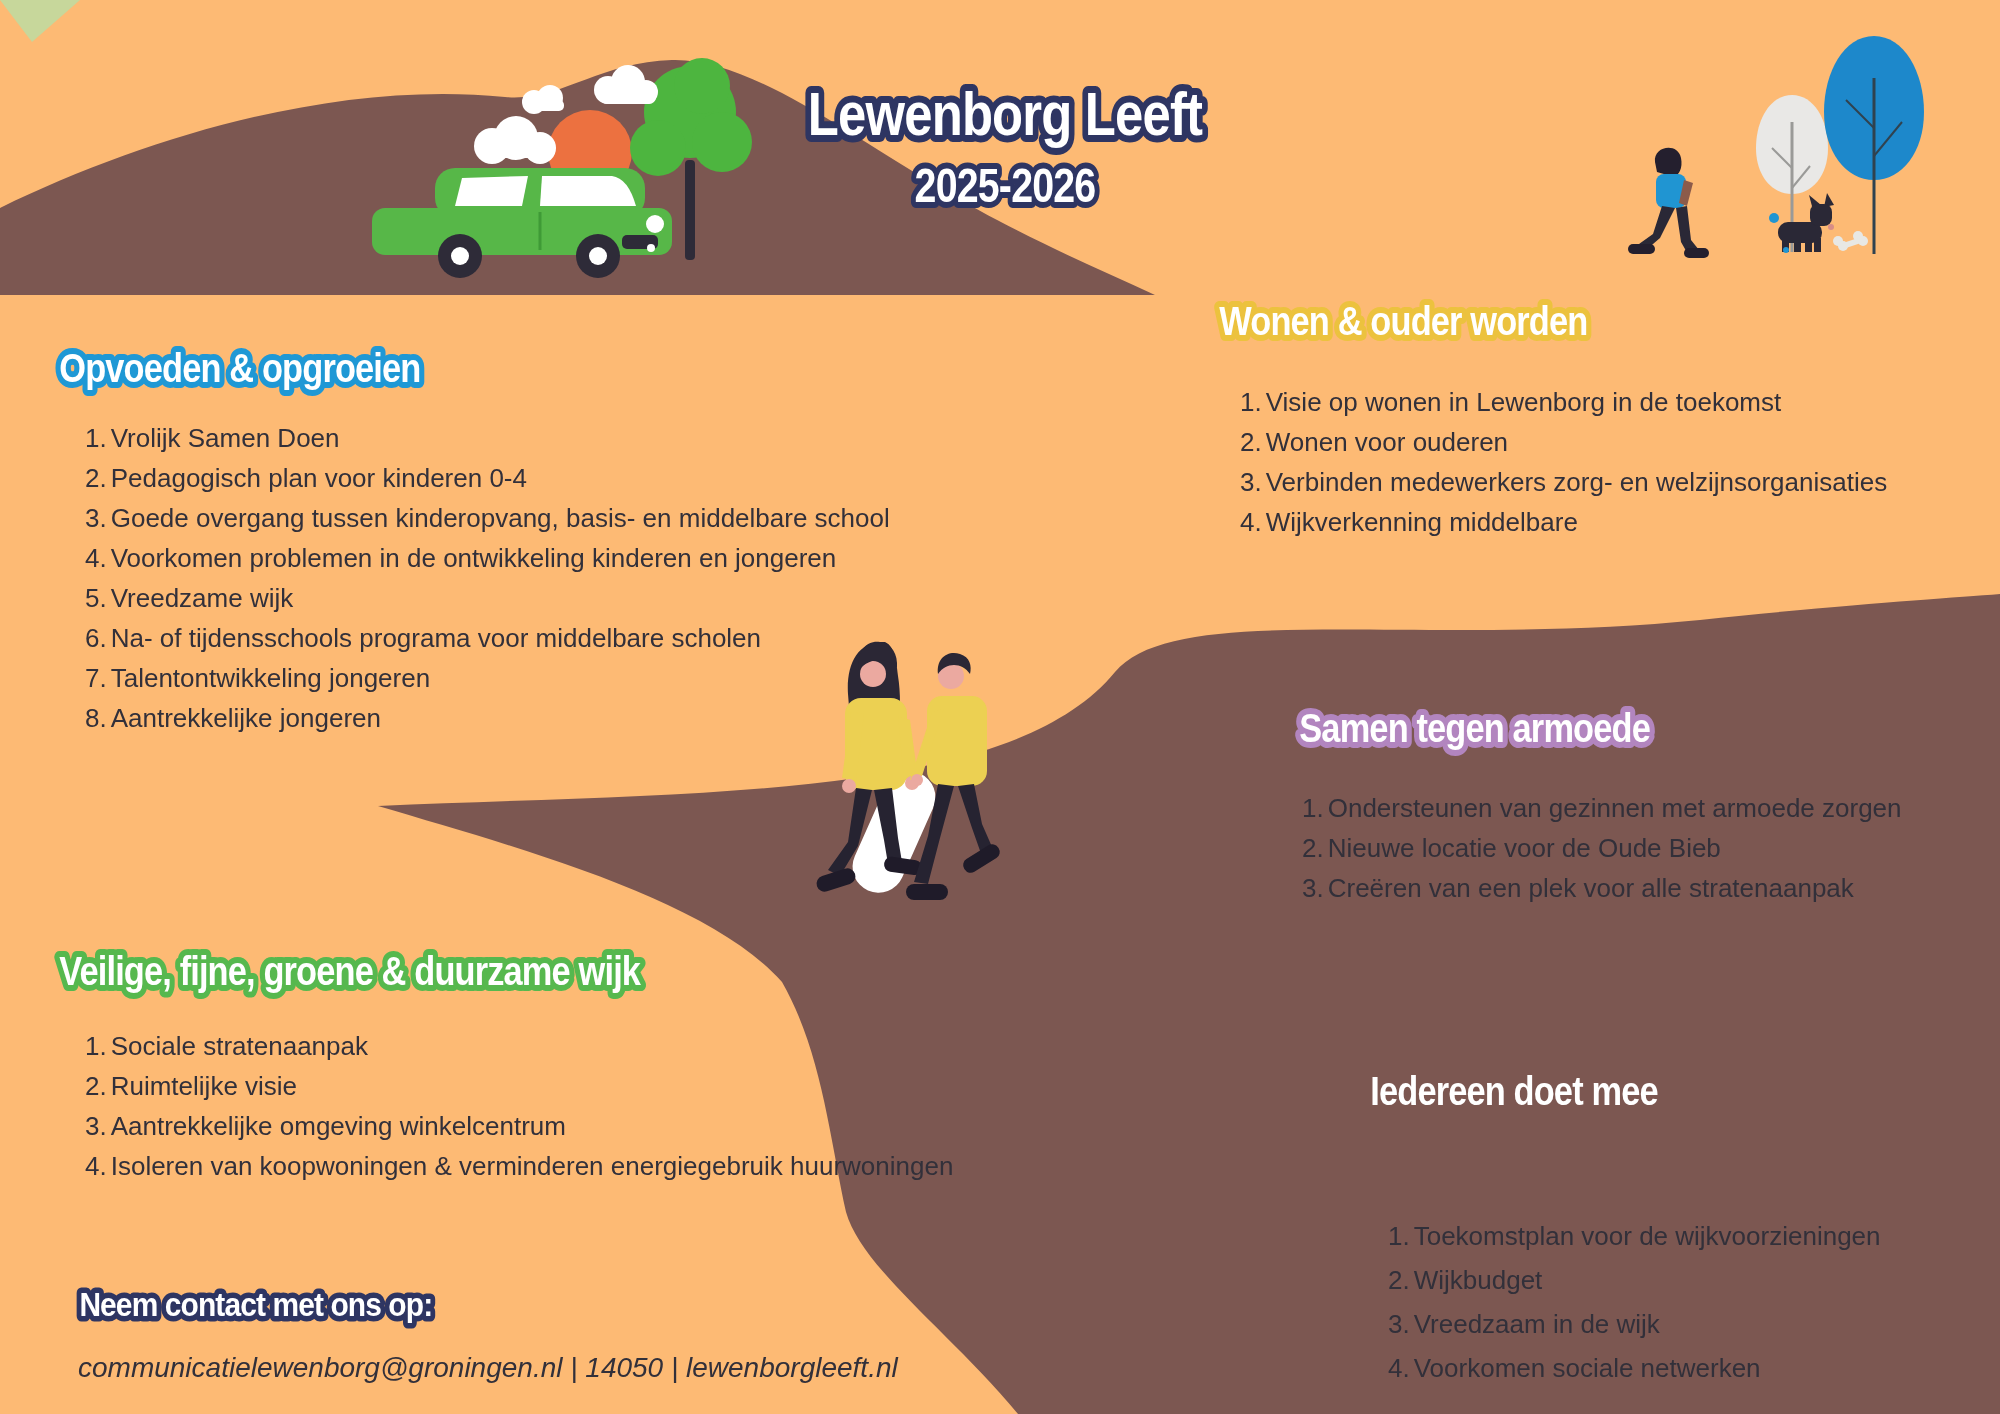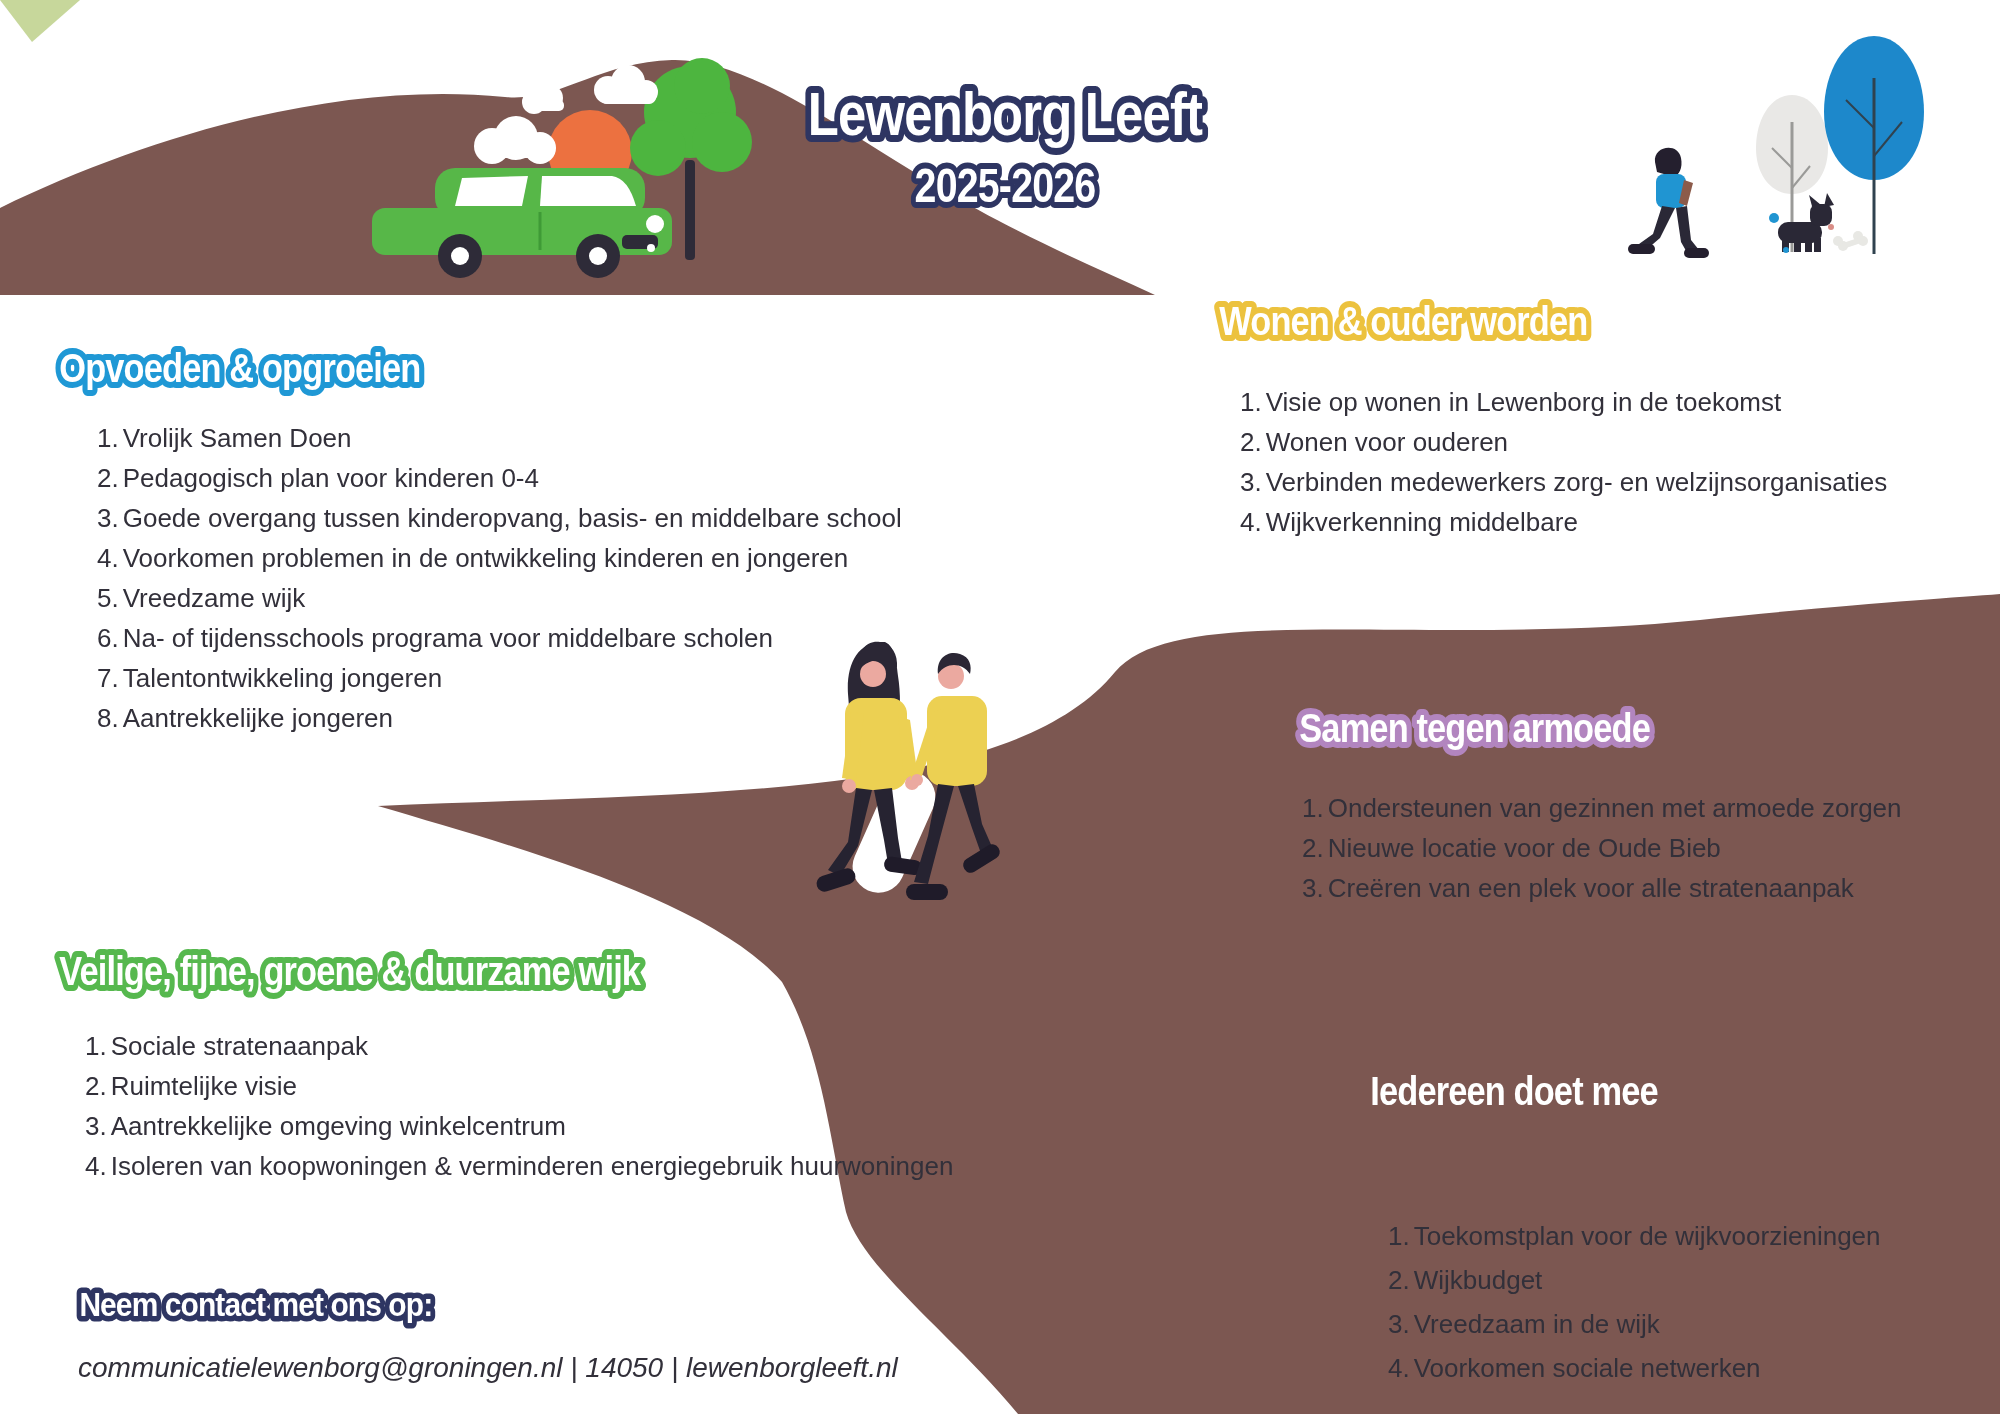--- a/index.html
+++ b/index.html
@@ -1,17 +1,17 @@
 <!DOCTYPE html>
 <html><head>
 <meta charset="utf-8">
 <style>
   html,body{margin:0;padding:0;background:#d4e2ad;}
   .stage{position:relative;width:2000px;height:1414px;overflow:hidden;
-         background:#ffffff;font-family:"Liberation Sans",sans-serif;}
+         background:#fdba74;font-family:"Liberation Sans",sans-serif;}
   .abs{position:absolute;}
   svg{overflow:visible;display:block;}
 
   
   .outl{fill:#ffffff;paint-order:stroke;stroke-linejoin:round;
         font-family:"Liberation Sans",sans-serif;font-weight:bold;letter-spacing:-1px;}
 
   
   .panel{position:absolute;}
   .r-right{border-radius:0 58px 58px 0;}
@@ -156,21 +156,21 @@
     <g transform="scale(0.86,1)">
         <text class="outl" x="5" y="50" font-size="40" stroke="#56b84e" stroke-width="12">Veilige, fijne, groene &amp; duurzame wijk</text>
       </g>
   </svg>
   <svg class="abs" style="left:1366;top:1055" width="700" height="75">
     <g transform="scale(0.86,1)">
         <text class="outl" x="5" y="50" font-size="40" stroke="none">Iedereen doet mee</text>
       </g>
   </svg>
 
-  <ol class="items" style="left:97px;top:418px;width:890px">
+  <ol class="items" style="left:85px;top:418px;width:890px">
       <li>Vrolijk Samen Doen</li>
       <li>Pedagogisch plan voor kinderen 0-4</li>
       <li>Goede overgang tussen kinderopvang, basis- en middelbare school</li>
       <li>Voorkomen problemen in de ontwikkeling kinderen en jongeren</li>
       <li>Vreedzame wijk</li>
       <li>Na- of tijdensschools programa voor middelbare scholen</li>
       <li>Talentontwikkeling jongeren</li>
       <li>Aantrekkelijke jongeren</li>
     </ol>
   <ol class="items" style="left:1240px;top:382px;width:750px">

